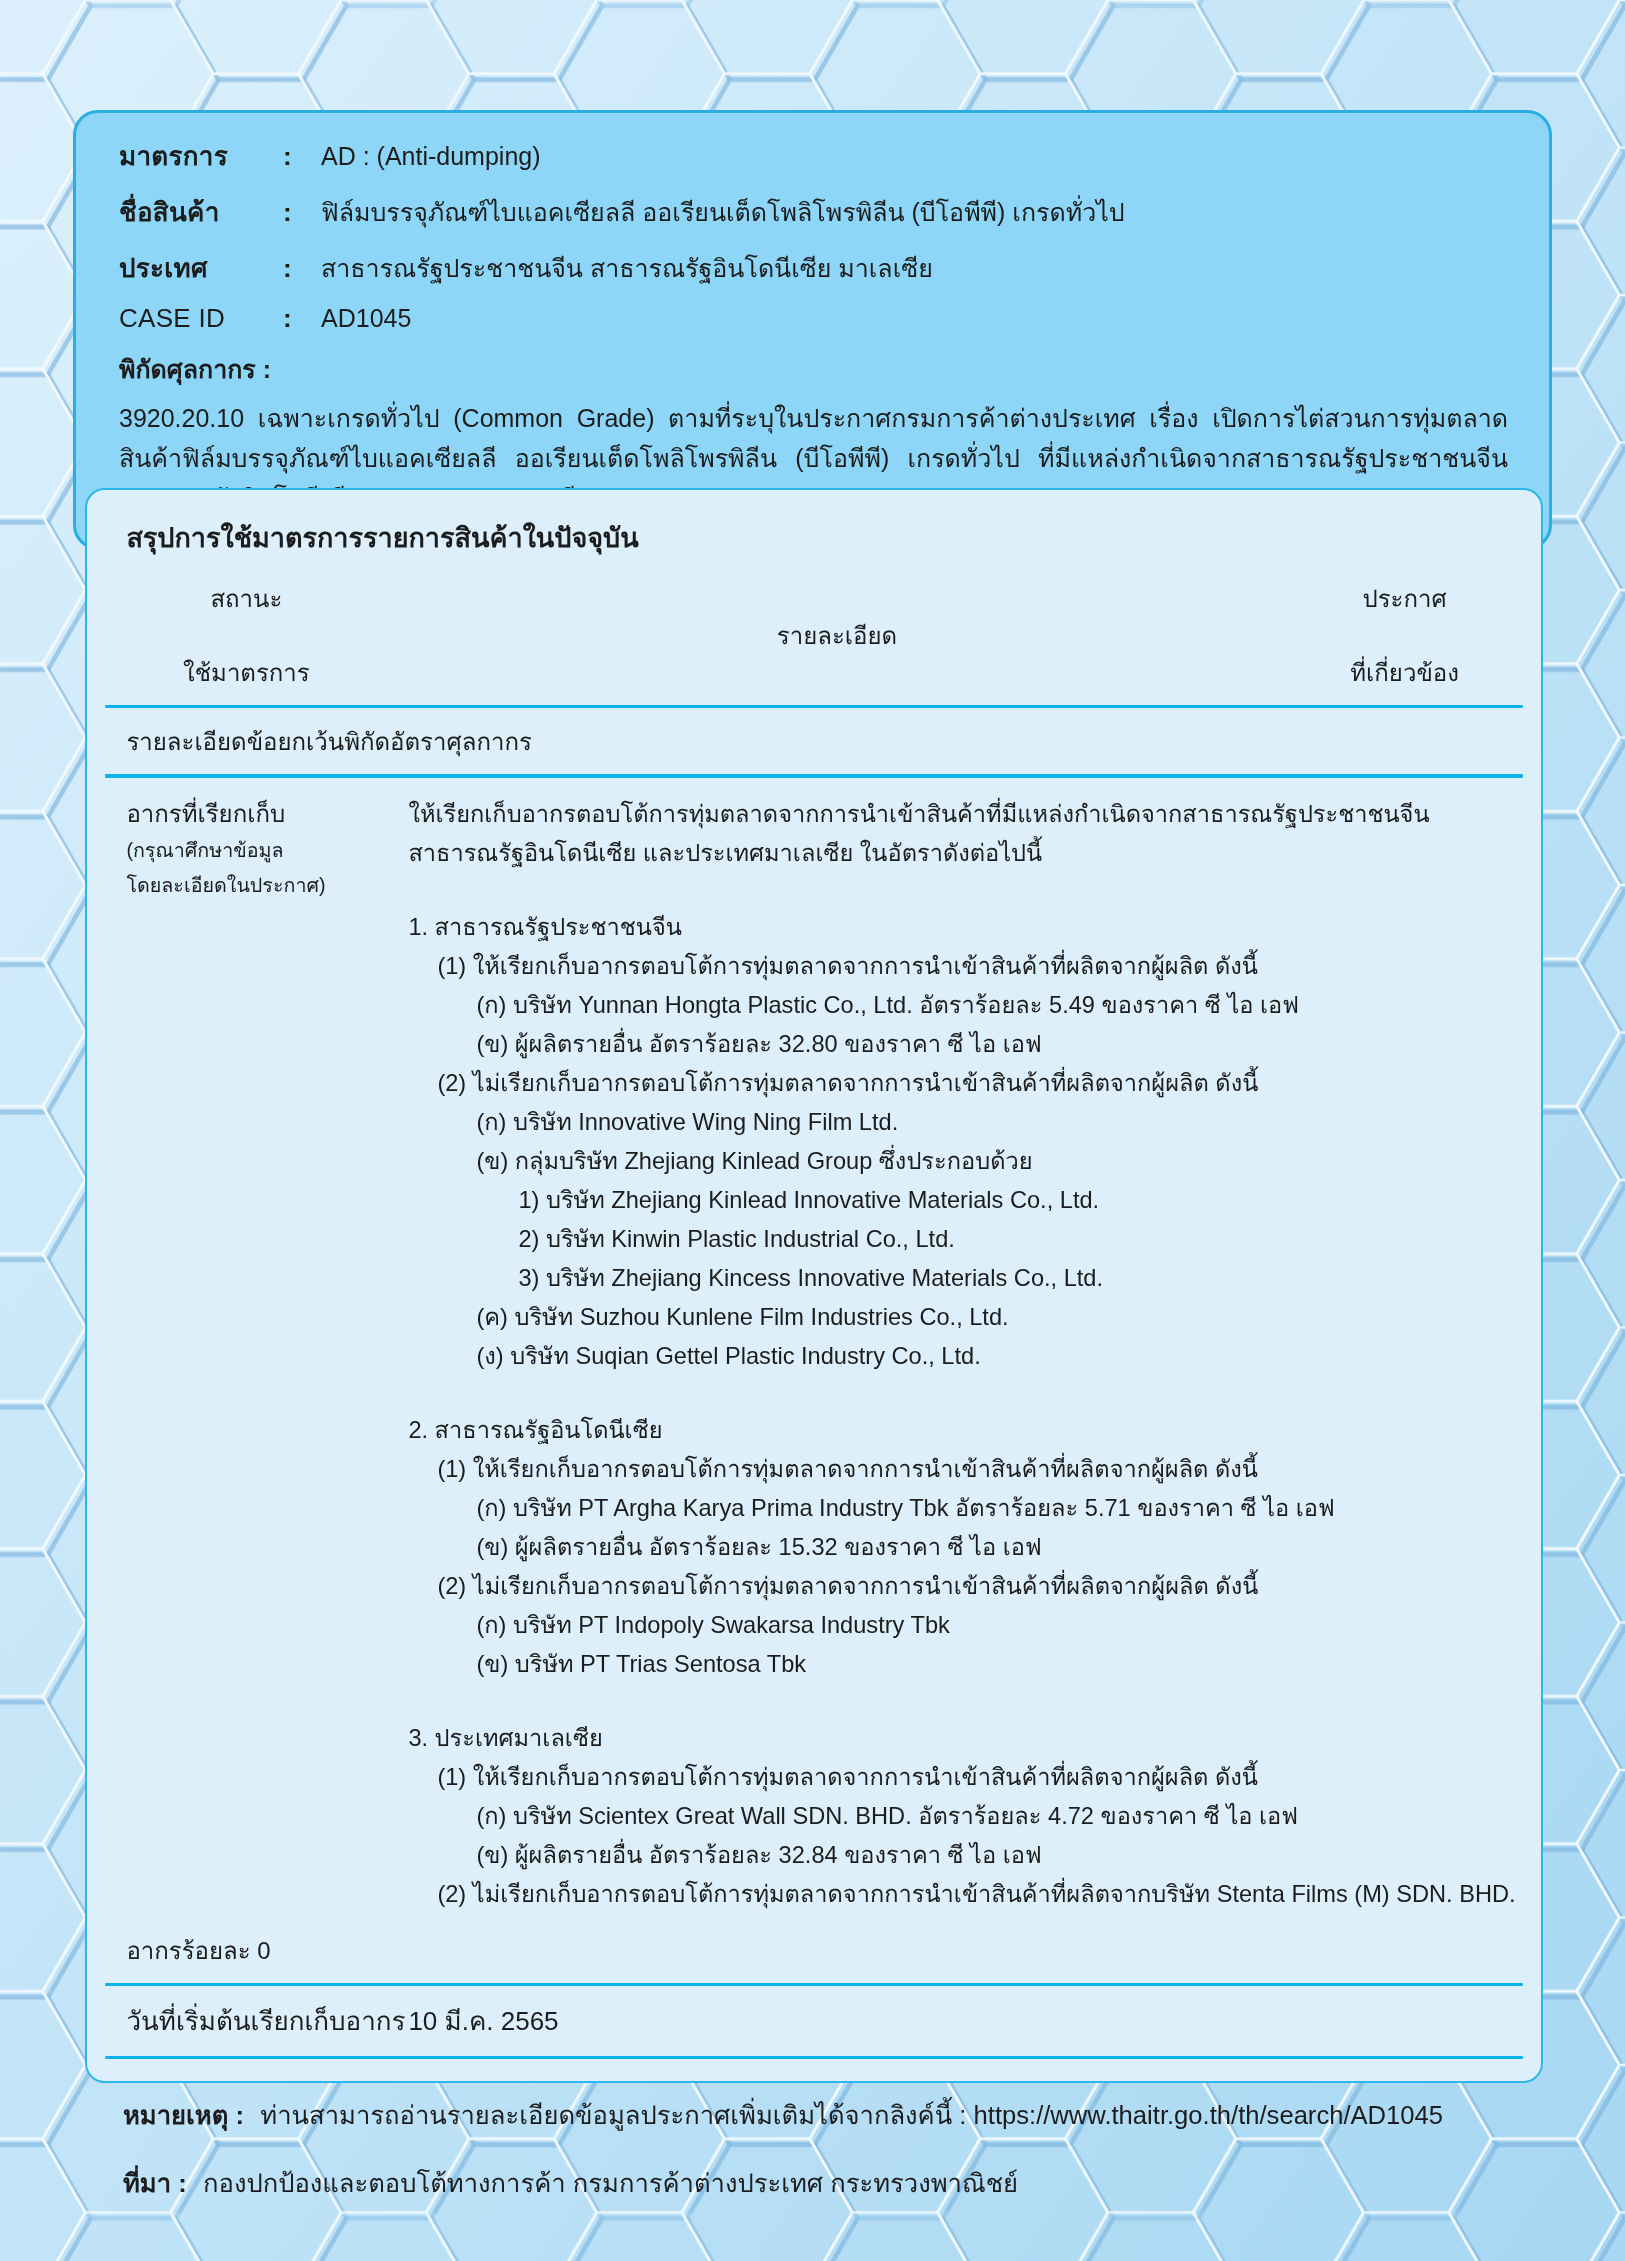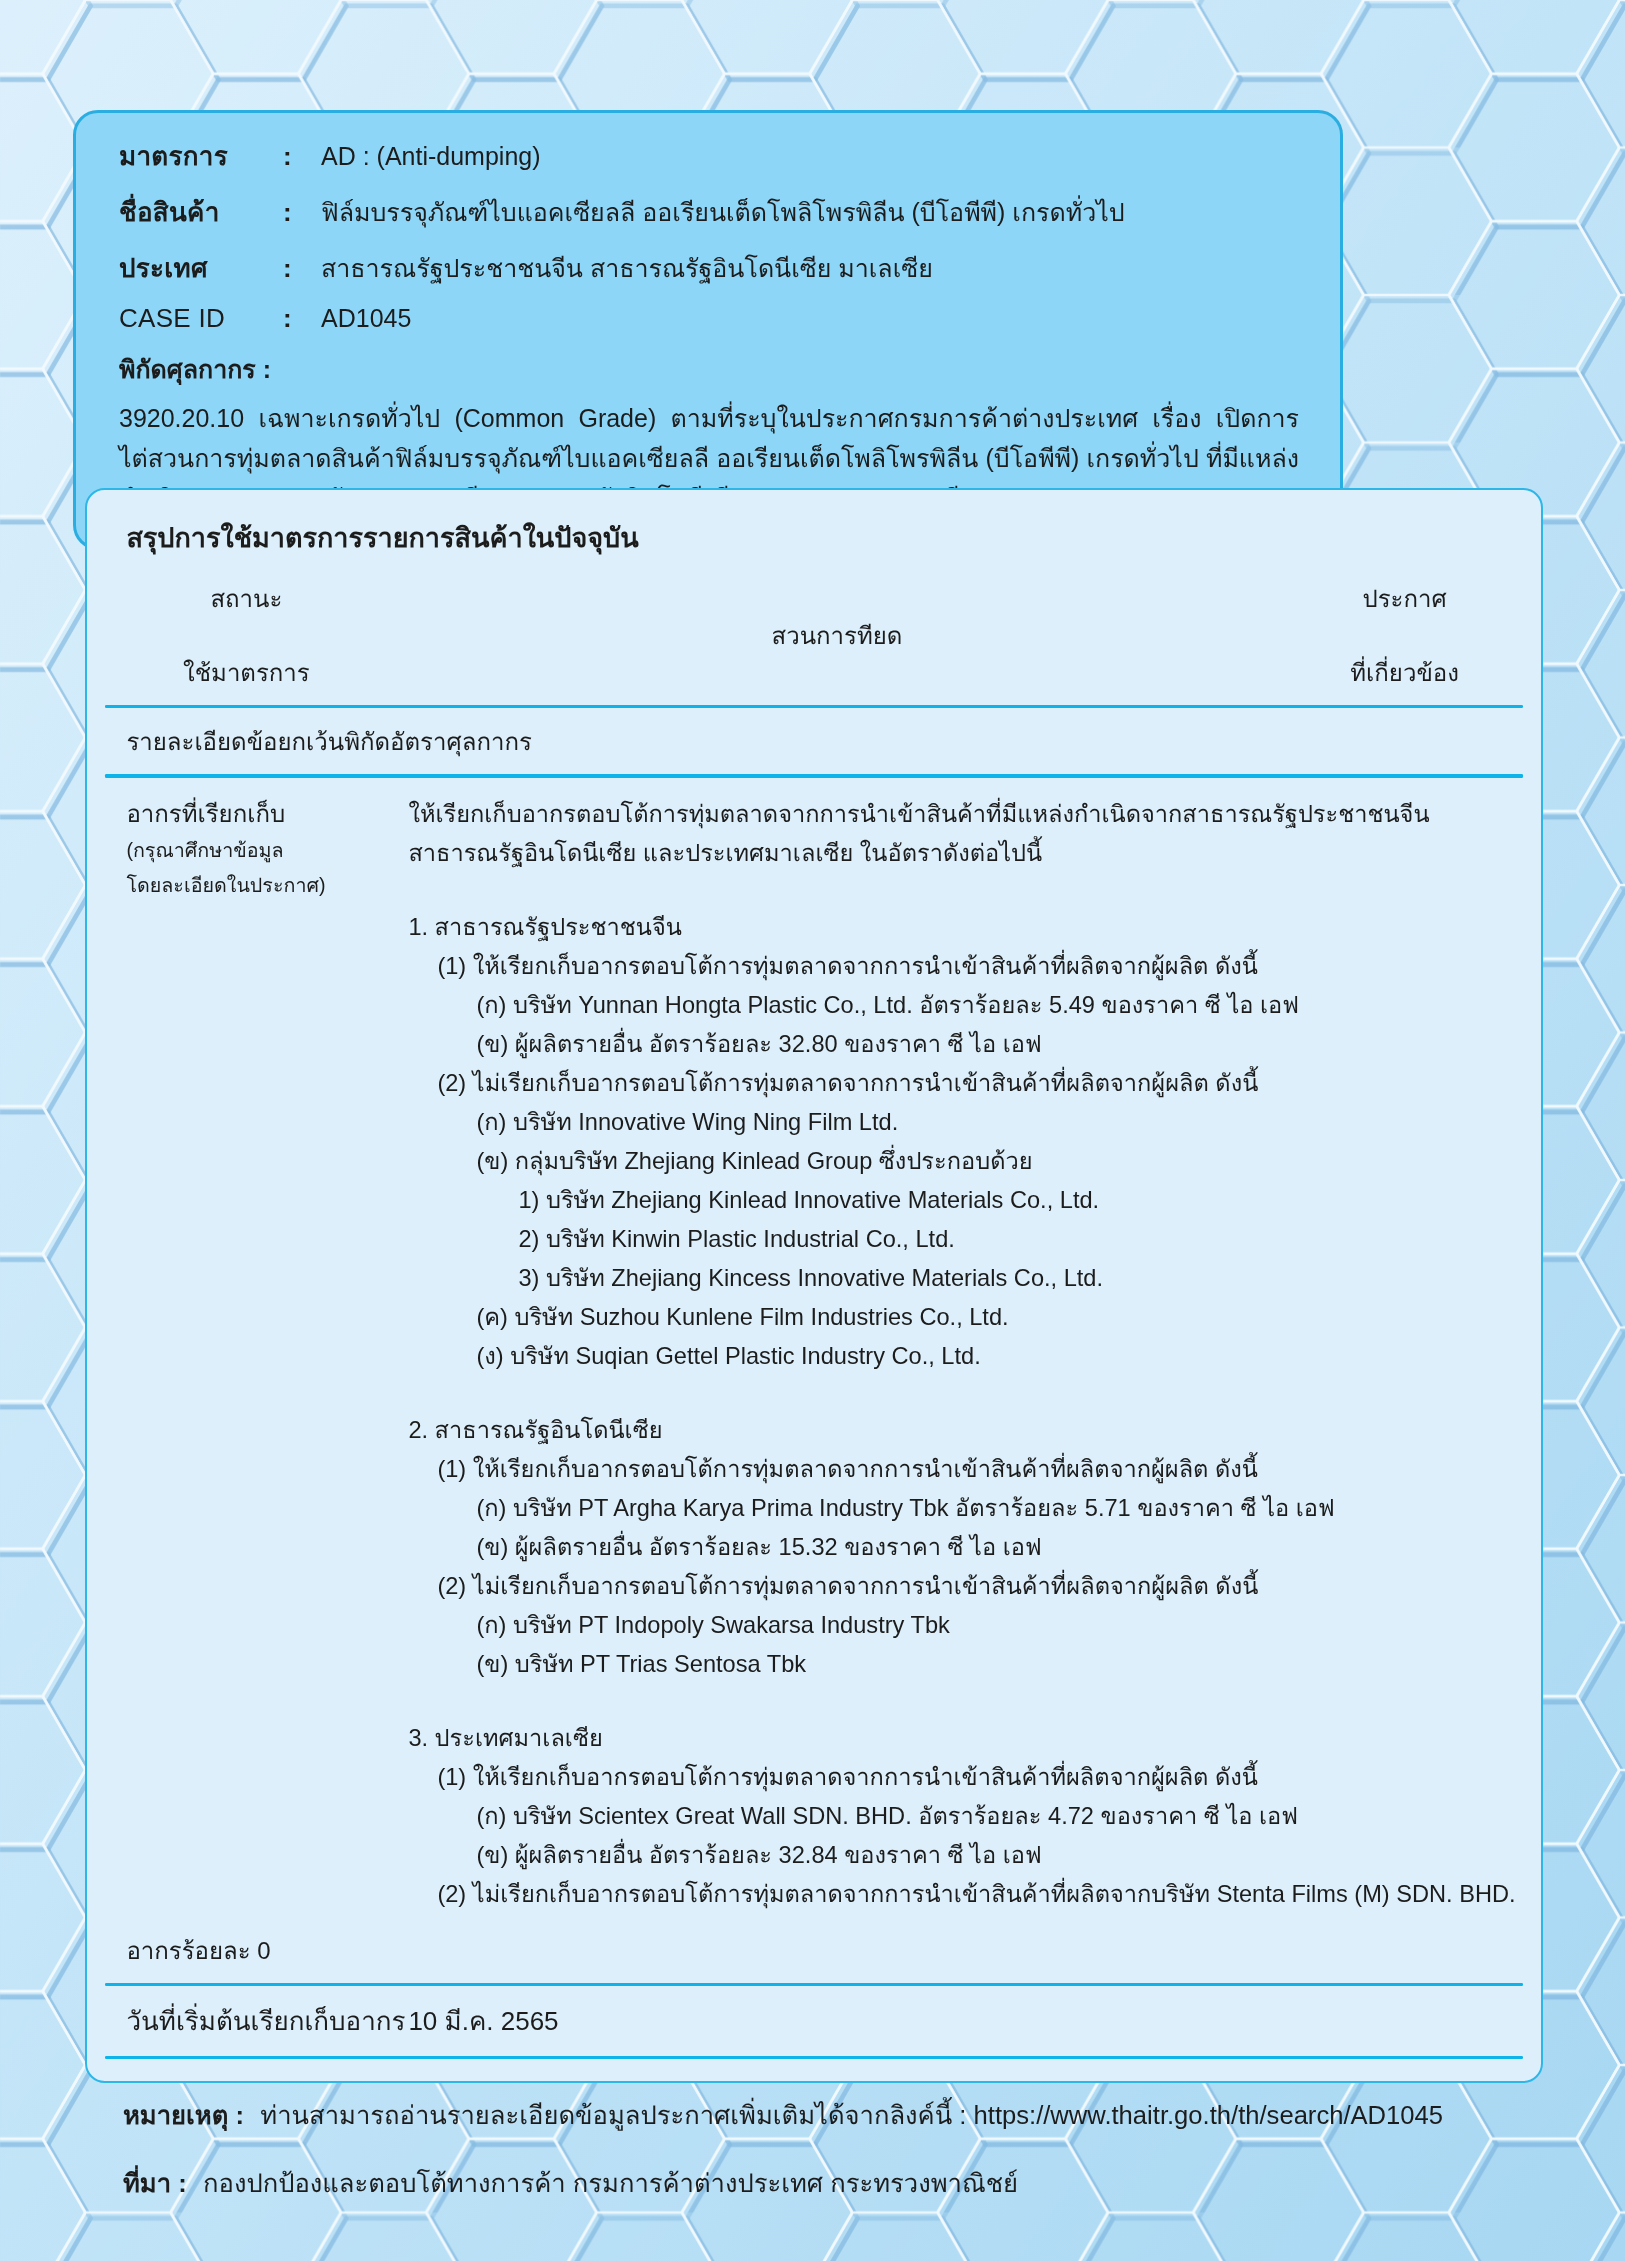--- a/index.html
+++ b/index.html
@@ -13,21 +13,21 @@
   body{
     position:relative;overflow:hidden;color:var(--ink);
     font-family:"Liberation Sans","DejaVu Sans",sans-serif;
     background:linear-gradient(135deg,var(--page-bg1) 0%,var(--page-bg2) 45%,var(--page-bg3) 100%);
   }
   .bg-svg{position:absolute;inset:0;z-index:0;}
   .page{position:absolute;inset:0;z-index:1;}
 
   
   .info-box{
-    position:absolute;left:73px;top:110px;width:1270px;
+    position:absolute;left:73px;top:110px;width:1479px;
     background:var(--box1-fill);
     border:3.3px solid var(--box1-border);
     border-radius:25px;
     padding:22px 41px 29px 43px;
   }
   .field-row{display:grid;grid-template-columns:164px 38px 1fr;align-items:baseline;margin-bottom:15px;}
   .field-label{font-size:26px;font-weight:700;letter-spacing:0.3px;}
   .field-row.latin .field-label{font-weight:400;}
   .field-colon{font-size:26px;font-weight:700;}
   .field-value{font-size:25px;font-weight:400;}
@@ -127,21 +127,21 @@
 
   <section class="summary-box">
     <div class="summary-title">สรุปการใช้มาตรการรายการสินค้าในปัจจุบัน</div>
 
     <div class="thead">
       <div class="col">
         <div>สถานะ</div>
         <div>ใช้มาตรการ</div>
       </div>
       <div class="col middle">
-        <div>สวนการทียด</div>
+        <div>รายละเอียด</div>
       </div>
       <div class="col">
         <div>ประกาศ</div>
         <div>ที่เกี่ยวข้อง</div>
       </div>
     </div>
 
     <div class="divider"></div>
 
     <div class="row-exemption">รายละเอียดข้อยกเว้นพิกัดอัตราศุลกากร</div>

